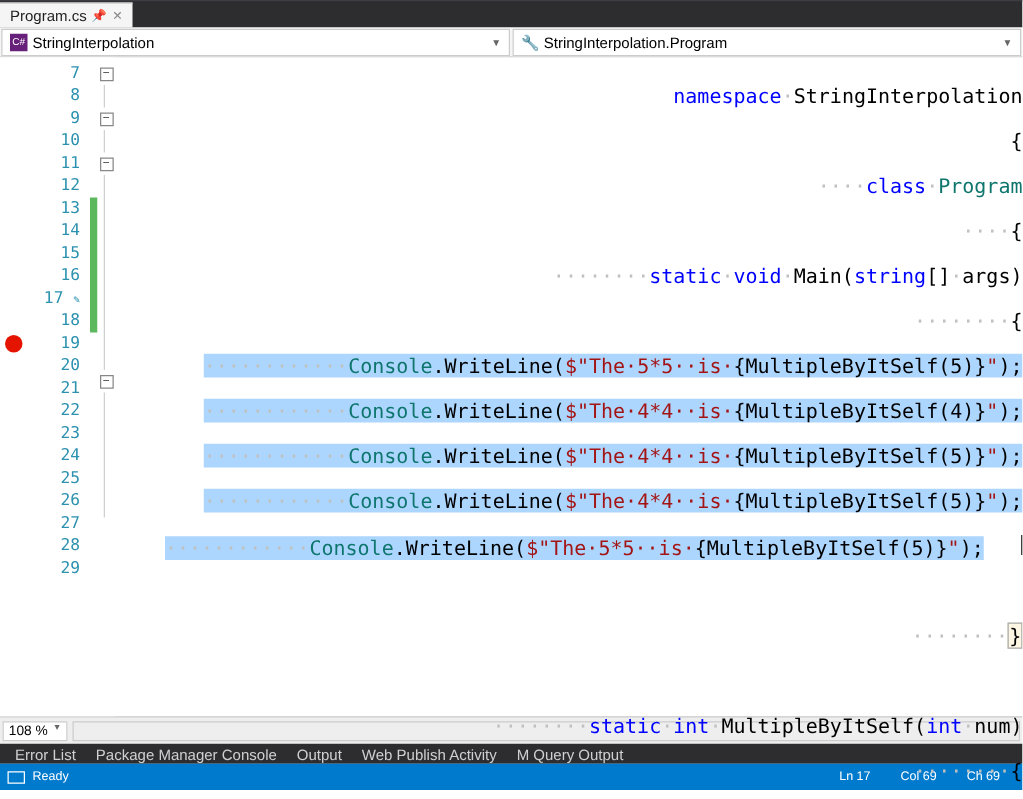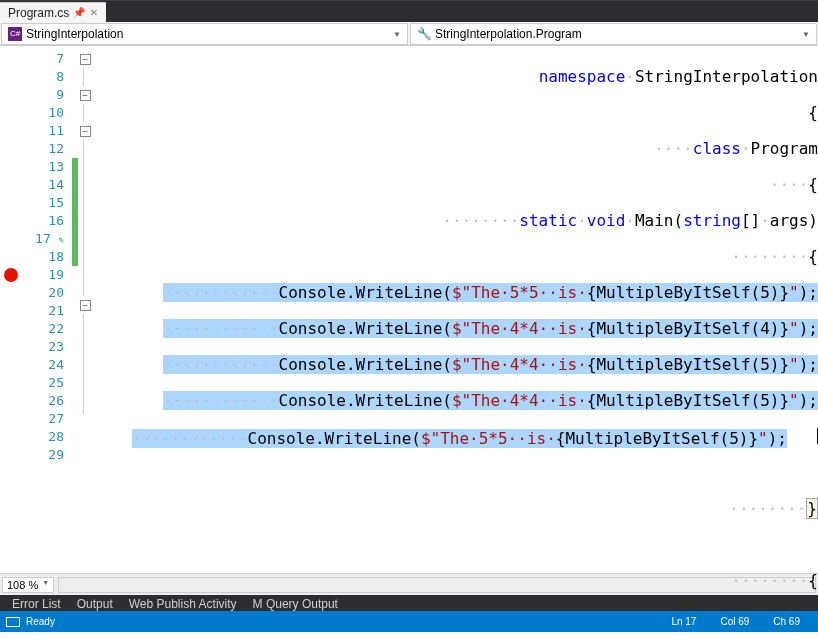--- a/index.html
+++ b/index.html
@@ -113,21 +113,21 @@
       flex: 1;
       font-size: 16px;
       line-height: 18px;
       padding-top: 4px;
       white-space: pre;
       position: relative;
       text-align: right;
     }
     .code-line { height: 18px; }
     .kw { color: #0000ff; }
-    .type { color: #000000; }
+    .type { color: #0f766e; }
     .str { color: #a31515; }
     .ident { color: #000; }
     .punct { color: #000; }
     .dots { color: #c0c0c0; }
     .hl { background: #add6ff; }
     .brace-match { border: 1px solid #a8a8a8; background: #fdf6e3; }
     .cursor-caret {
       position: absolute;
       width: 1px;
       height: 16px;
@@ -261,20 +261,21 @@
 <div class="code-line"><span class="dots">········</span><span class="kw">static</span><span class="dots">·</span><span class="kw">void</span><span class="dots">·</span><span class="ident">Main</span><span class="punct">(</span><span class="kw">string</span><span class="punct">[]</span><span class="dots">·</span><span class="ident">args</span><span class="punct">)</span></div>
 <div class="code-line"><span class="dots">········</span><span class="punct">{</span></div>
 <div class="code-line"><span class="hl"><span class="dots">············</span><span class="type">Console</span><span class="ident">.WriteLine(</span><span class="str">$"The·5*5·</span><span class="str">·is·</span><span class="punct">{</span><span class="ident">MultipleByItSelf</span><span class="punct">(5)</span><span class="punct">}</span><span class="str">"</span><span class="ident">);</span></span></div>
 <div class="code-line"><span class="hl"><span class="dots">············</span><span class="type">Console</span><span class="ident">.WriteLine(</span><span class="str">$"The·4*4·</span><span class="str">·is·</span><span class="punct">{</span><span class="ident">MultipleByItSelf</span><span class="punct">(4)</span><span class="punct">}</span><span class="str">"</span><span class="ident">);</span></span></div>
 <div class="code-line"><span class="hl"><span class="dots">············</span><span class="type">Console</span><span class="ident">.WriteLine(</span><span class="str">$"The·4*4·</span><span class="str">·is·</span><span class="punct">{</span><span class="ident">MultipleByItSelf</span><span class="punct">(5)</span><span class="punct">}</span><span class="str">"</span><span class="ident">);</span></span></div>
 <div class="code-line"><span class="hl"><span class="dots">············</span><span class="type">Console</span><span class="ident">.WriteLine(</span><span class="str">$"The·4*4·</span><span class="str">·is·</span><span class="punct">{</span><span class="ident">MultipleByItSelf</span><span class="punct">(5)</span><span class="punct">}</span><span class="str">"</span><span class="ident">);</span></span></div>
 <div class="code-line"><span class="hl"><span class="dots">············</span><span class="type">Console</span><span class="ident">.WriteLine(</span><span class="str">$"The·5*5·</span><span class="str">·is·</span><span class="punct">{</span><span class="ident">MultipleByItSelf</span><span class="punct">(5)</span><span class="punct">}</span><span class="str">"</span><span class="ident">);</span></span><span class="cursor-caret" style="position:relative;display:inline-block;margin-left:30px;"></span></div>
 <div class="code-line"></div>
 <div class="code-line"><span class="dots">········</span><span class="punct brace-match">}</span></div>
 <div class="code-line"></div>
+<div class="code-line"><span class="dots">········</span><span class="kw">static</span><span class="dots">·</span><span class="kw">int</span><span class="dots">·</span><span class="ident">MultipleByItSelf</span><span class="punct">(</span><span class="kw">int</span><span class="dots">·</span><span class="ident">num</span><span class="punct">)</span></div>
 <div class="code-line"><span class="dots">········</span><span class="punct">{</span></div>
 
 
 
 
 
 
 
   </div>
 </div>
@@ -282,20 +283,21 @@
 <div class="zoom-bar">
   <div class="zoom-dropdown">
     <span>108 %</span>
     <span class="arrow">▼</span>
   </div>
   <div class="scroll-h"></div>
 </div>
 
 <div class="panel-tabs">
   <span class="panel-tab">Error List</span>
+  <span class="panel-tab">Package Manager Console</span>
   <span class="panel-tab">Output</span>
   <span class="panel-tab">Web Publish Activity</span>
   <span class="panel-tab">M Query Output</span>
 </div>
 
 <div class="status-bar">
   <span class="status-icon"></span>
   <span>Ready</span>
   <div class="status-right">
     <span>Ln 17</span>

